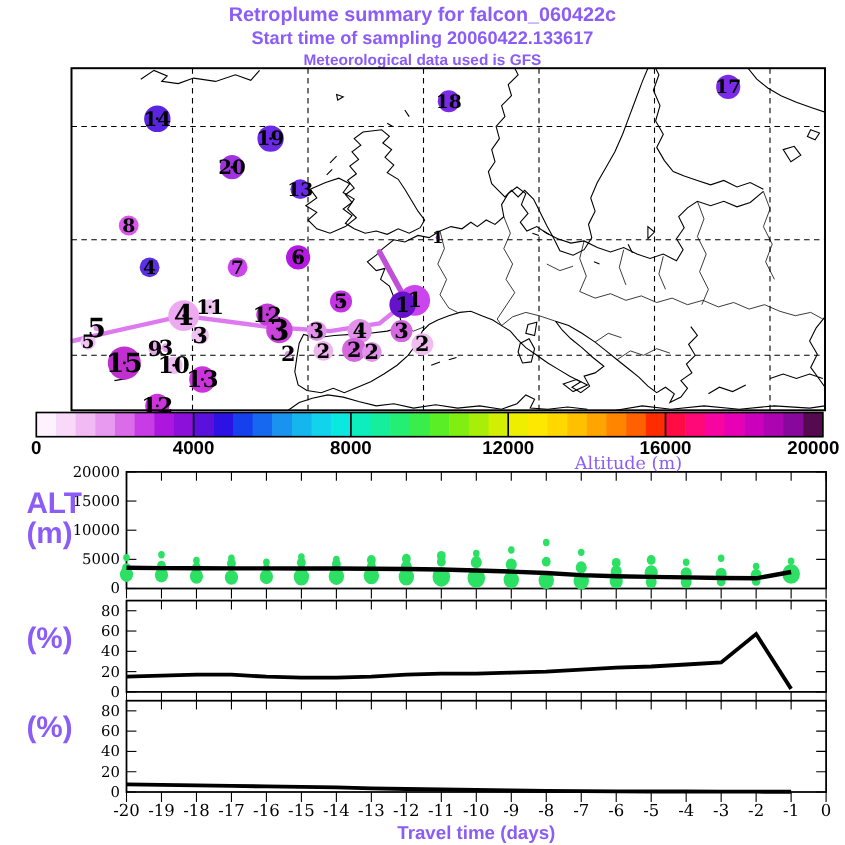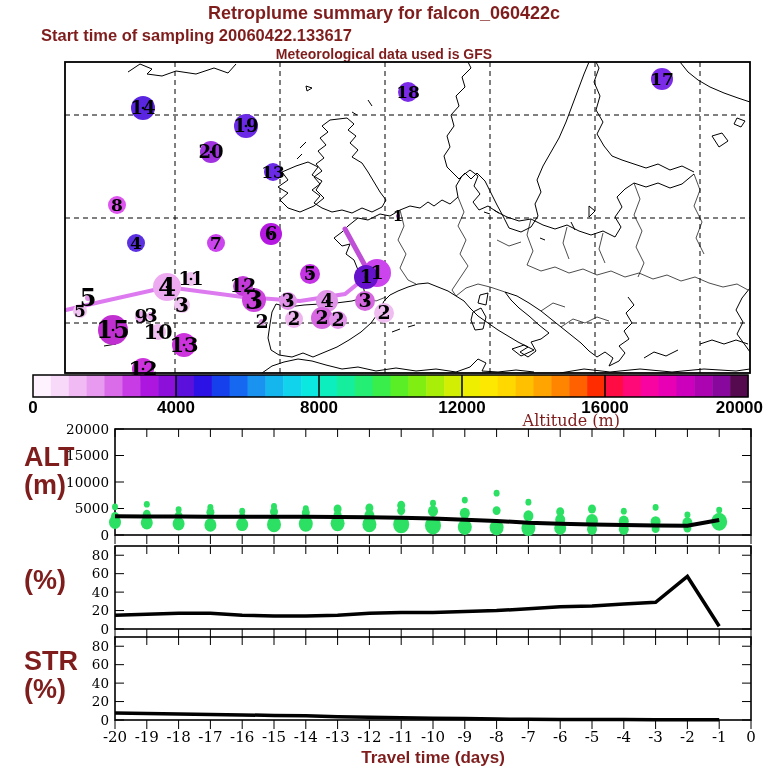--- a/index.html
+++ b/index.html
@@ -1,21 +1,21 @@
 <!DOCTYPE html>
 <html><head>
 <meta charset="utf-8">
 <style>
   html,body{margin:0;padding:0;background:#fff;}
   .page{position:relative;width:768px;height:768px;background:#fff;overflow:hidden;
-        font-family:"Liberation Sans",sans-serif;color:#7f1d1d;}
+        font-family:"Liberation Sans",sans-serif;color:#8b5cf6;}
   .t1{position:absolute;top:3px;left:0;width:768px;text-align:center;
       font:bold 18px "Liberation Sans",sans-serif;letter-spacing:0px;}
-  .t2{position:absolute;top:26px;left:5px;right:5px;display:flex;justify-content:space-between;
-      font:bold 16.5px "Liberation Sans",sans-serif;margin-left:36px;}
+  .t2{position:absolute;top:26px;left:5px;right:5px;display:flex;justify-content:center;
+      font:bold 16.5px "Liberation Sans",sans-serif;}
   .t3{position:absolute;top:46px;left:0;width:768px;text-align:center;
       font:bold 14px "Liberation Sans",sans-serif;}
   .ylab{position:absolute;left:24px;width:100px;font:bold 27px "Liberation Sans",sans-serif;
         line-height:28px;}
   #ylab-alt{top:443px;}
   #ylab-abl{top:566px;}
   #ylab-str{top:647px;}
   .altlab{position:absolute;top:411px;left:160px;width:460px;text-align:right;
           font:16px "DejaVu Serif",serif;}
   .xlab{position:absolute;top:748px;left:115px;width:636px;text-align:center;
@@ -508,18 +508,17 @@
   <div class="altlab">Altitude (m)</div>
 
   <div class="ylab" id="ylab-alt">
     <div>ALT</div>
     <div>(m)</div>
   </div>
   <div class="ylab" id="ylab-abl">
     <div>(%)</div>
   </div>
   <div class="ylab" id="ylab-str">
-    <div>STR</div>
     <div>(%)</div>
   </div>
 
   <div class="xlab">Travel time (days)</div>
 </div>
 
 </body></html>

